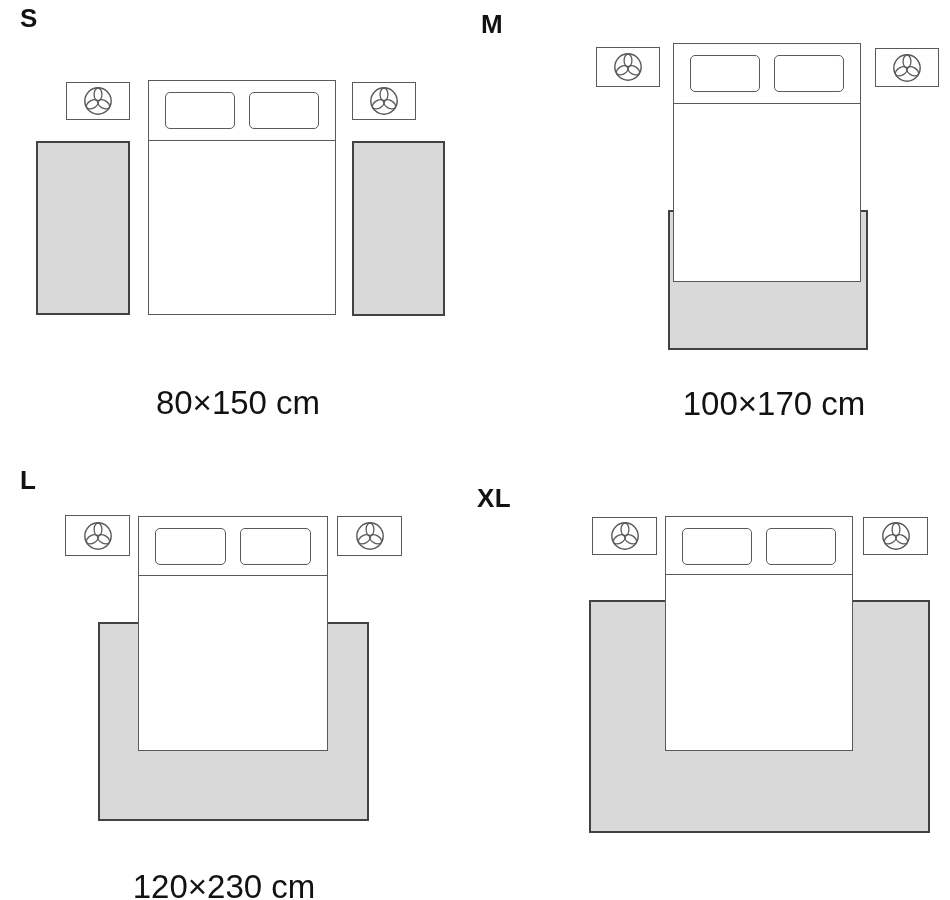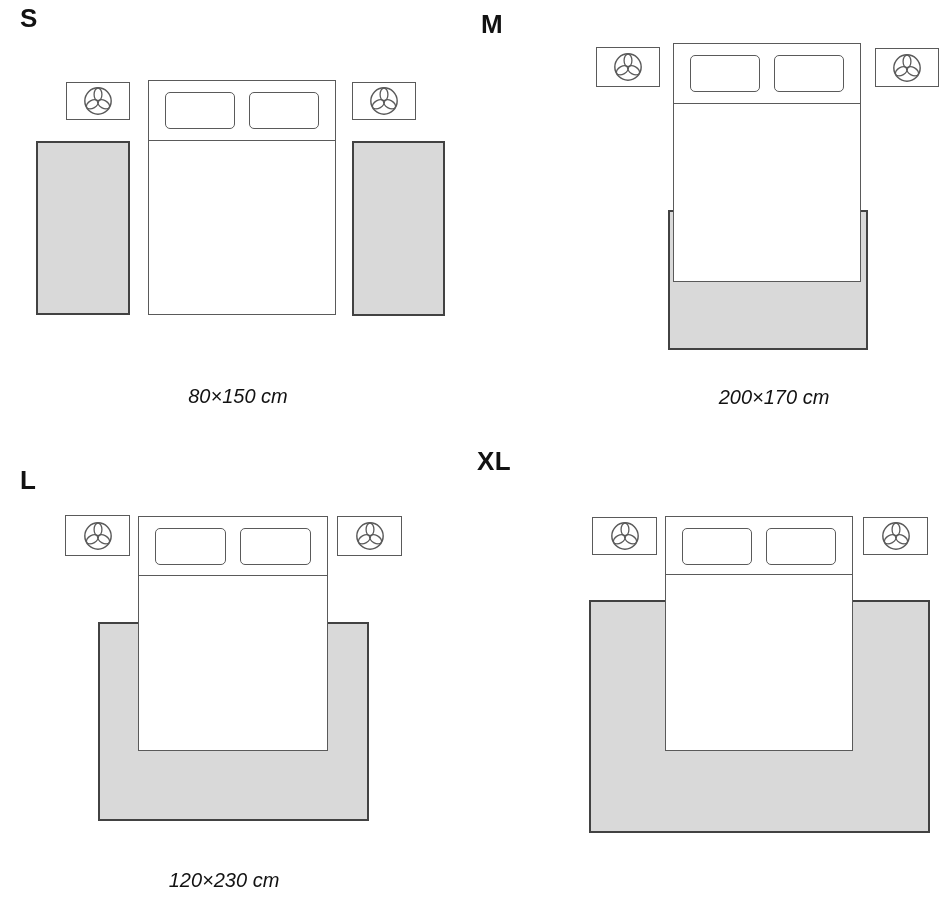--- a/index.html
+++ b/index.html
@@ -15,21 +15,21 @@
     font-family:"Liberation Sans","DejaVu Sans",sans-serif;color:var(--text);
     overflow:hidden;
   }
   .panel{position:absolute;inset:0;}
   .plabel{
     position:absolute;margin:0;font-size:26px;font-weight:700;line-height:1;
     letter-spacing:.5px;color:var(--text);
   }
   .caption{
     position:absolute;transform:translateX(-50%);white-space:nowrap;
-    font-size:20px;font-weight:400;color:var(--text);line-height:1.1;font-style:italic;
+    font-size:33px;font-weight:400;color:var(--text);line-height:1.1;
   }
   .rug{
     position:absolute;background:var(--rug-fill);
     border:2px solid var(--outline);box-sizing:border-box;z-index:1;
   }
   .bed{
     position:absolute;background:#fff;border:1.5px solid var(--outline-soft);
     box-sizing:border-box;z-index:2;
   }
   .headboard{
@@ -65,21 +65,21 @@
   .cap-m{left:774px;top:386px;}
   
   .lbl-l{left:20px;top:467px;}
   .ns-l-left{left:65px;top:515px;width:65px;height:41px;}
   .ns-l-right{left:337px;top:516px;width:65px;height:40px;}
   .bed-l{left:138px;top:516px;width:190px;height:235px;}
   .hb-l{height:59px;}
   .rug-l{left:98px;top:622px;width:271px;height:199px;}
   .cap-l{left:224px;top:869px;}
   
-  .lbl-xl{left:477px;top:448px;}
+  .lbl-xl{left:477px;top:485px;}
   .ns-xl-left{left:592px;top:517px;width:65px;height:38px;}
   .ns-xl-right{left:863px;top:517px;width:65px;height:38px;}
   .bed-xl{left:665px;top:516px;width:188px;height:235px;}
   .hb-xl{height:58px;}
   .rug-xl{left:589px;top:600px;width:341px;height:233px;}
   .cap-xl{left:764px;top:869px;}
   .defs{position:absolute;width:0;height:0;overflow:hidden;}
 </style>
 </head>
 <body>
@@ -134,21 +134,21 @@
       <svg width="34" height="34">
           <use href="#plant"></use>
         </svg>
     </div>
     <div class="bed bed-m">
       <div class="headboard hb-m">
         <div class="pillow"></div>
         <div class="pillow"></div>
       </div>
     </div>
-    <div class="caption cap-m">200×170 cm</div>
+    <div class="caption cap-m">100×170 cm</div>
   </section>
 
   <section class="panel">
     <h2 class="plabel lbl-l">L</h2>
     <div class="rug rug-l"></div>
     <div class="nightstand ns-l-left">
       <svg width="34" height="34">
           <use href="#plant"></use>
         </svg>
     </div>

